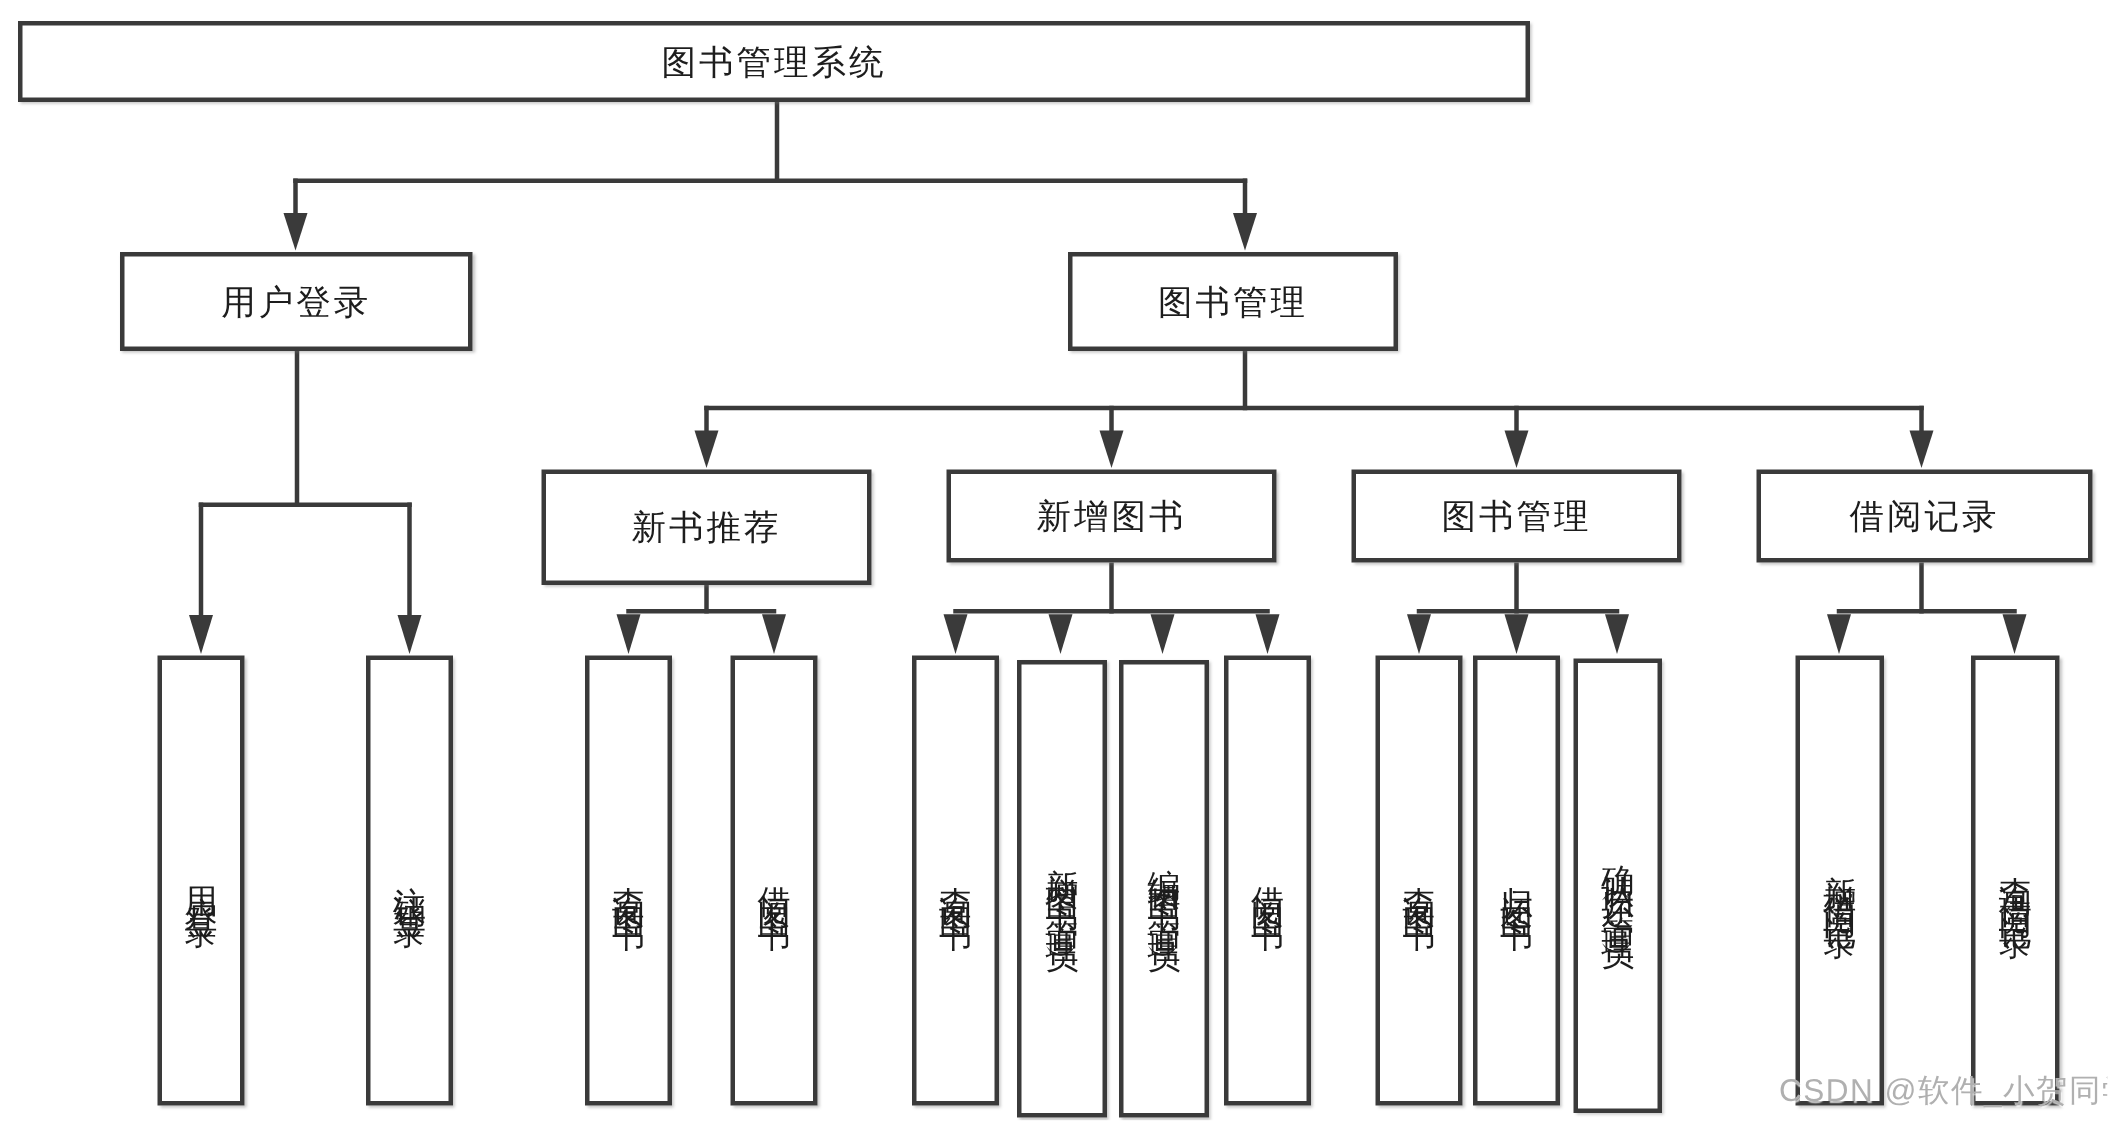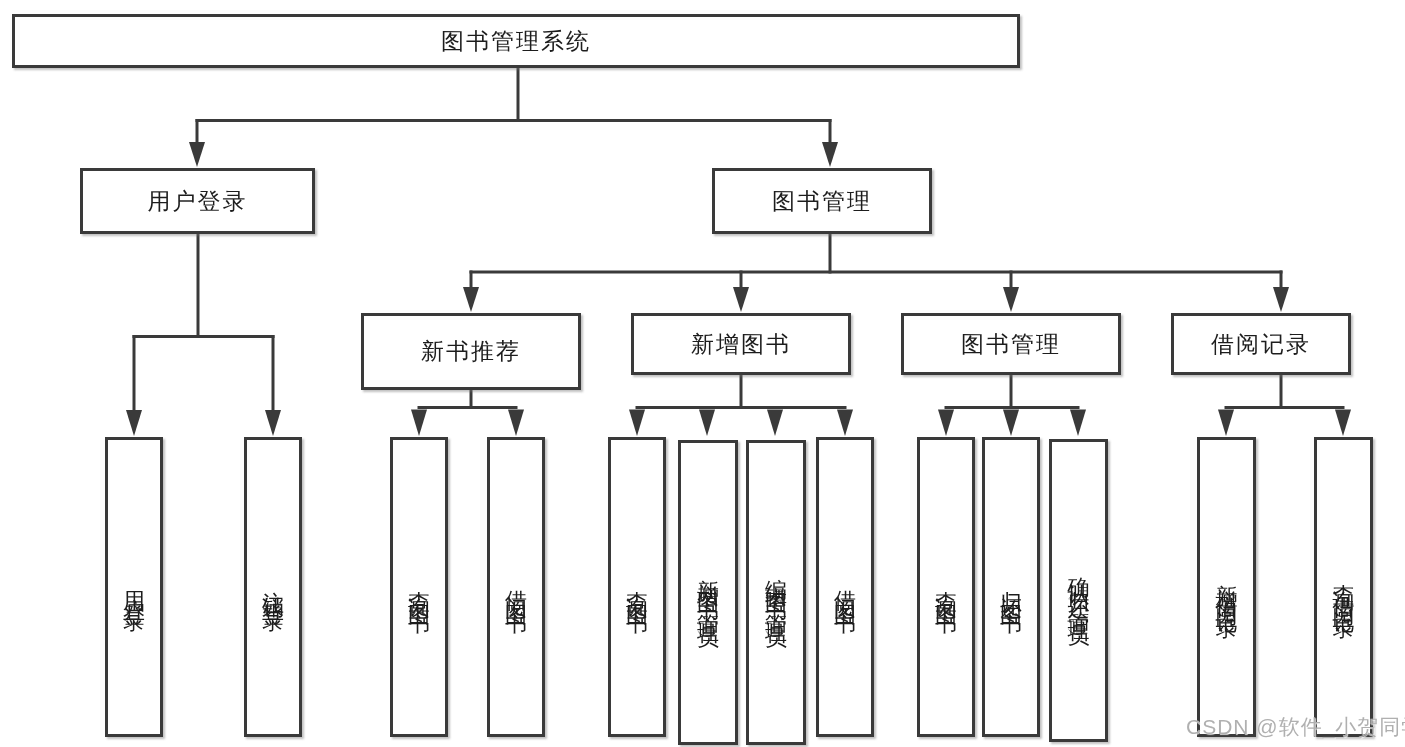--- a/index.html
+++ b/index.html
@@ -116,21 +116,21 @@
   </svg>
 
   <div class="box h-label" style="left:12px;top:14px;width:1008px;height:54px;">图书管理系统</div>
 
   <div class="box h-label" style="left:80px;top:168px;width:235px;height:66px;">用户登录</div>
   <div class="box h-label" style="left:712px;top:168px;width:220px;height:66px;">图书管理</div>
 
   <div class="box h-label" style="left:361px;top:313px;width:220px;height:77px;">新书推荐</div>
   <div class="box h-label" style="left:631px;top:313px;width:220px;height:62px;">新增图书</div>
   <div class="box h-label" style="left:901px;top:313px;width:220px;height:62px;">图书管理</div>
-  <div class="box h-label" style="left:1171px;top:313px;width:180px;height:62px;">借阅记录</div>
+  <div class="box h-label" style="left:1171px;top:313px;width:224px;height:62px;">借阅记录</div>
 
   <div class="box leaf" style="left:105px;top:437px;width:58px;height:300px;">用户登录</div>
   <div class="box leaf" style="left:244px;top:437px;width:58px;height:300px;">注销登录</div>
 
   <div class="box leaf" style="left:390px;top:437px;width:58px;height:300px;">查询图书</div>
   <div class="box leaf" style="left:487px;top:437px;width:58px;height:300px;">借阅图书</div>
 
   <div class="box leaf" style="left:608px;top:437px;width:58px;height:300px;">查询图书</div>
   <div class="box leaf" style="left:678px;top:440px;width:60px;height:305px;">新增图书（管理员）</div>
   <div class="box leaf" style="left:746px;top:440px;width:60px;height:305px;">编辑图书（管理员）</div>

